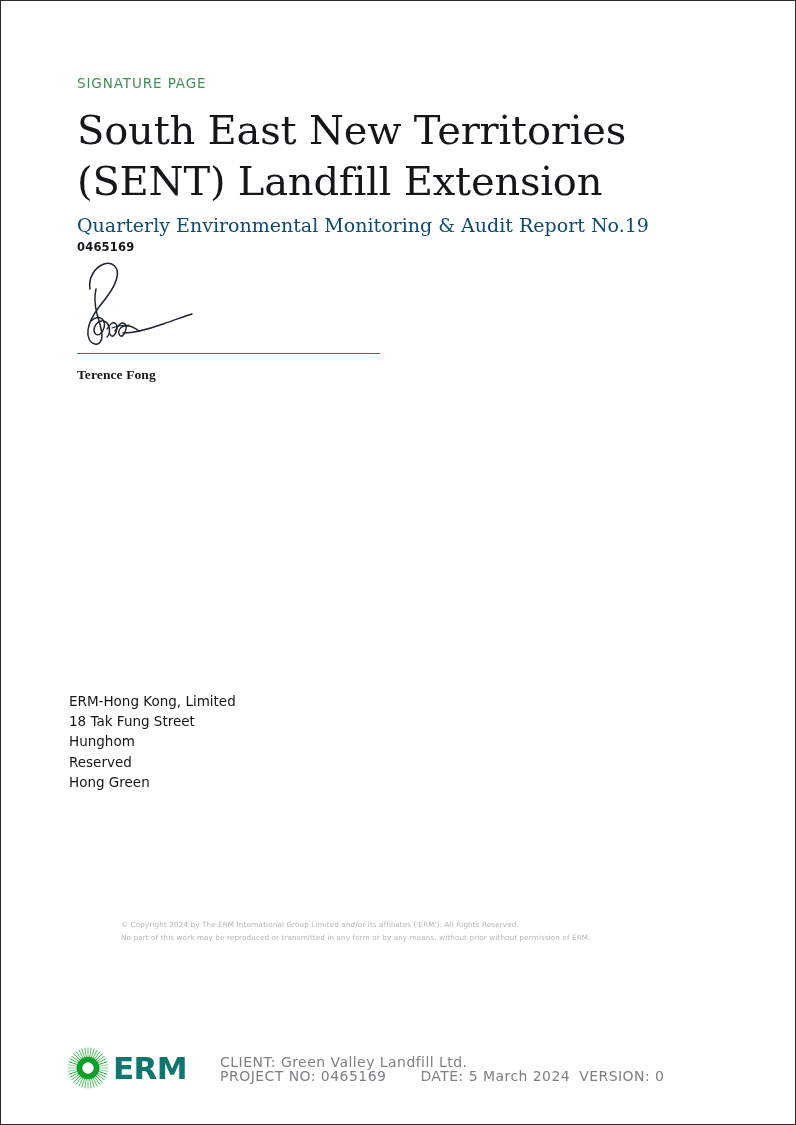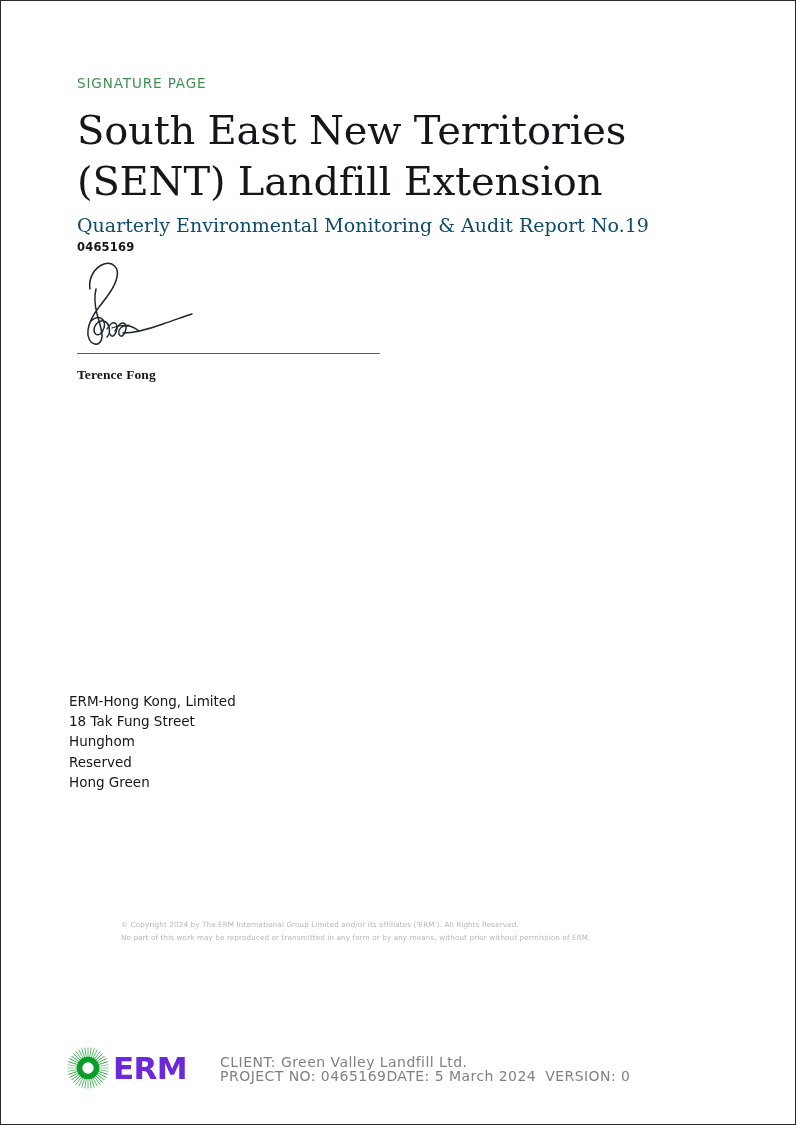--- a/index.html
+++ b/index.html
@@ -151,42 +151,42 @@
   }
   .brand-mark {
     display: block;
     width: 42px;
     height: 42px;
   }
   .brand-word {
     font-family: "DejaVu Sans", sans-serif;
     font-size: 31px;
     font-weight: 700;
-    color: #6d28d9;
+    color: #0f766e;
     letter-spacing: -0.6px;
     line-height: 1;
     margin-left: 4px;
   }
   .footer-meta {
     margin-left: 33px;
     padding-top: 2px;
     flex: 1 1 auto;
   }
   .footer-row {
     display: flex;
     font-family: "DejaVu Sans", sans-serif;
     font-size: 14px;
     color: #7e8184;
     letter-spacing: 0.45px;
     line-height: 14px;
     white-space: nowrap;
   }
   .footer-cell-client { flex: 0 0 auto; }
   .footer-cell-project { flex: 0 0 155px; }
-  .footer-cell-date { flex: 0 0 133px; }
+  .footer-cell-date { flex: 0 0 133px; margin-left: 34px; }
   .footer-cell-version { flex: 0 0 auto; margin-left: 9px; }
 </style>
 </head>
 <body>
 
 <div class="page">
 
   <div class="header">
     <div class="eyebrow">SIGNATURE PAGE</div>
     <h1 class="doc-title">South East New Territories (SENT) Landfill Extension</h1>

